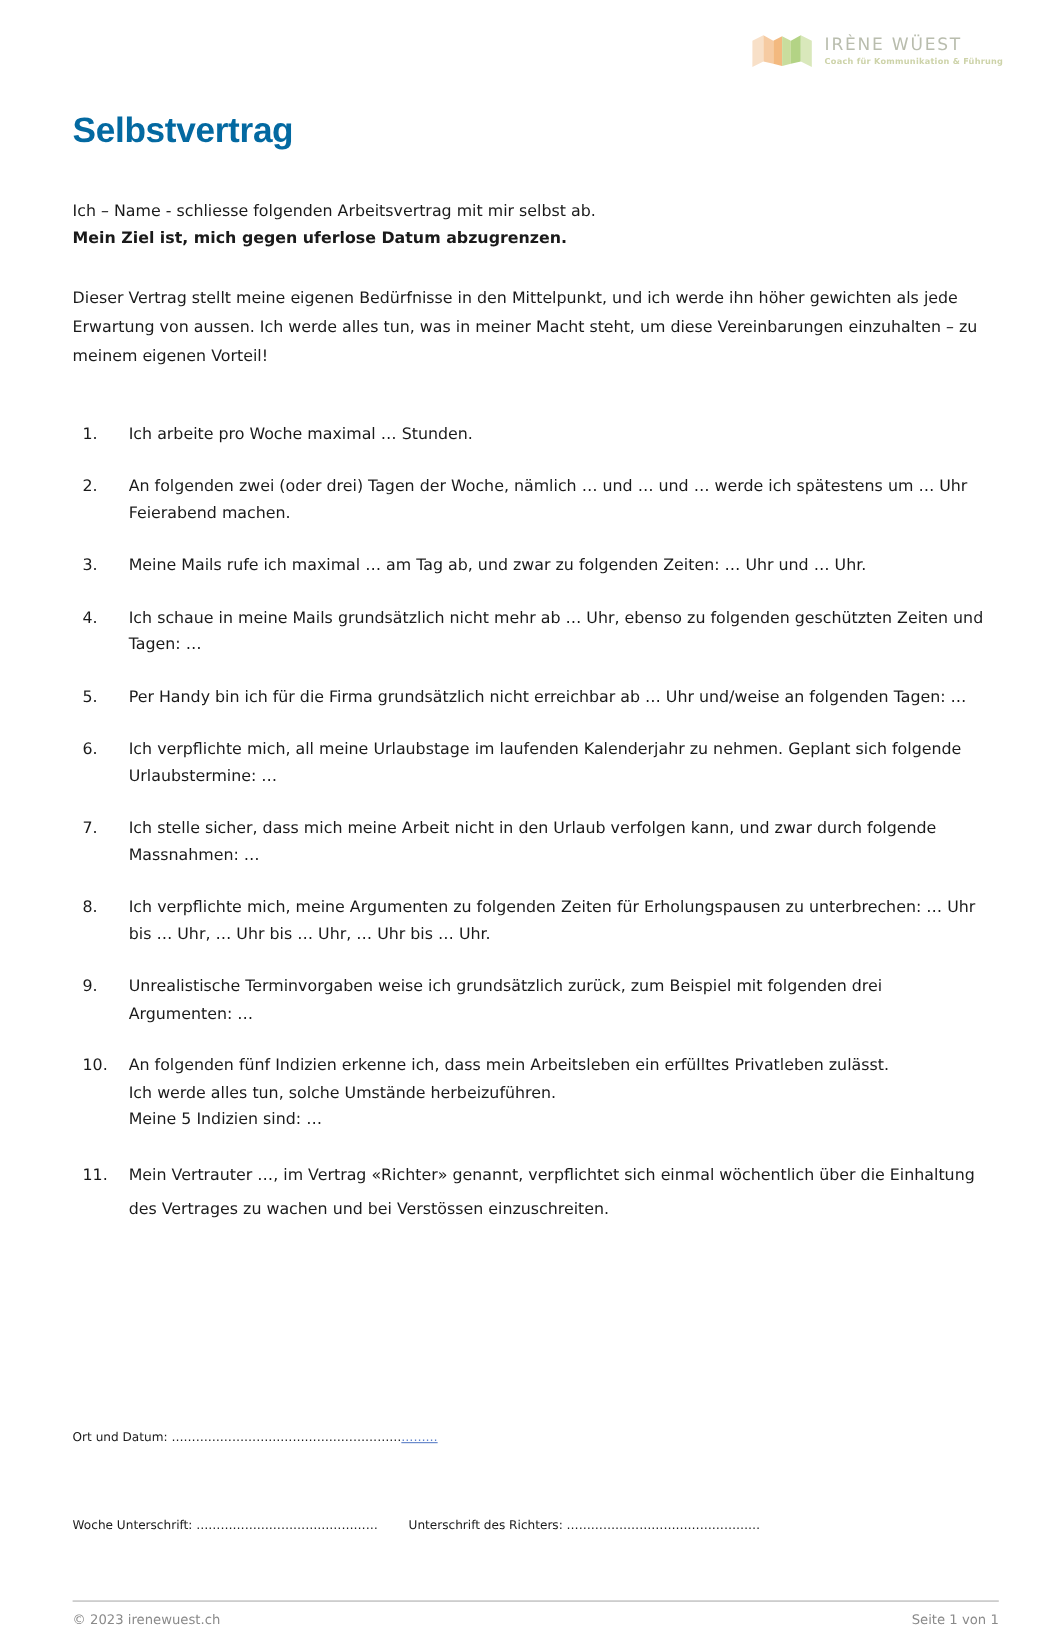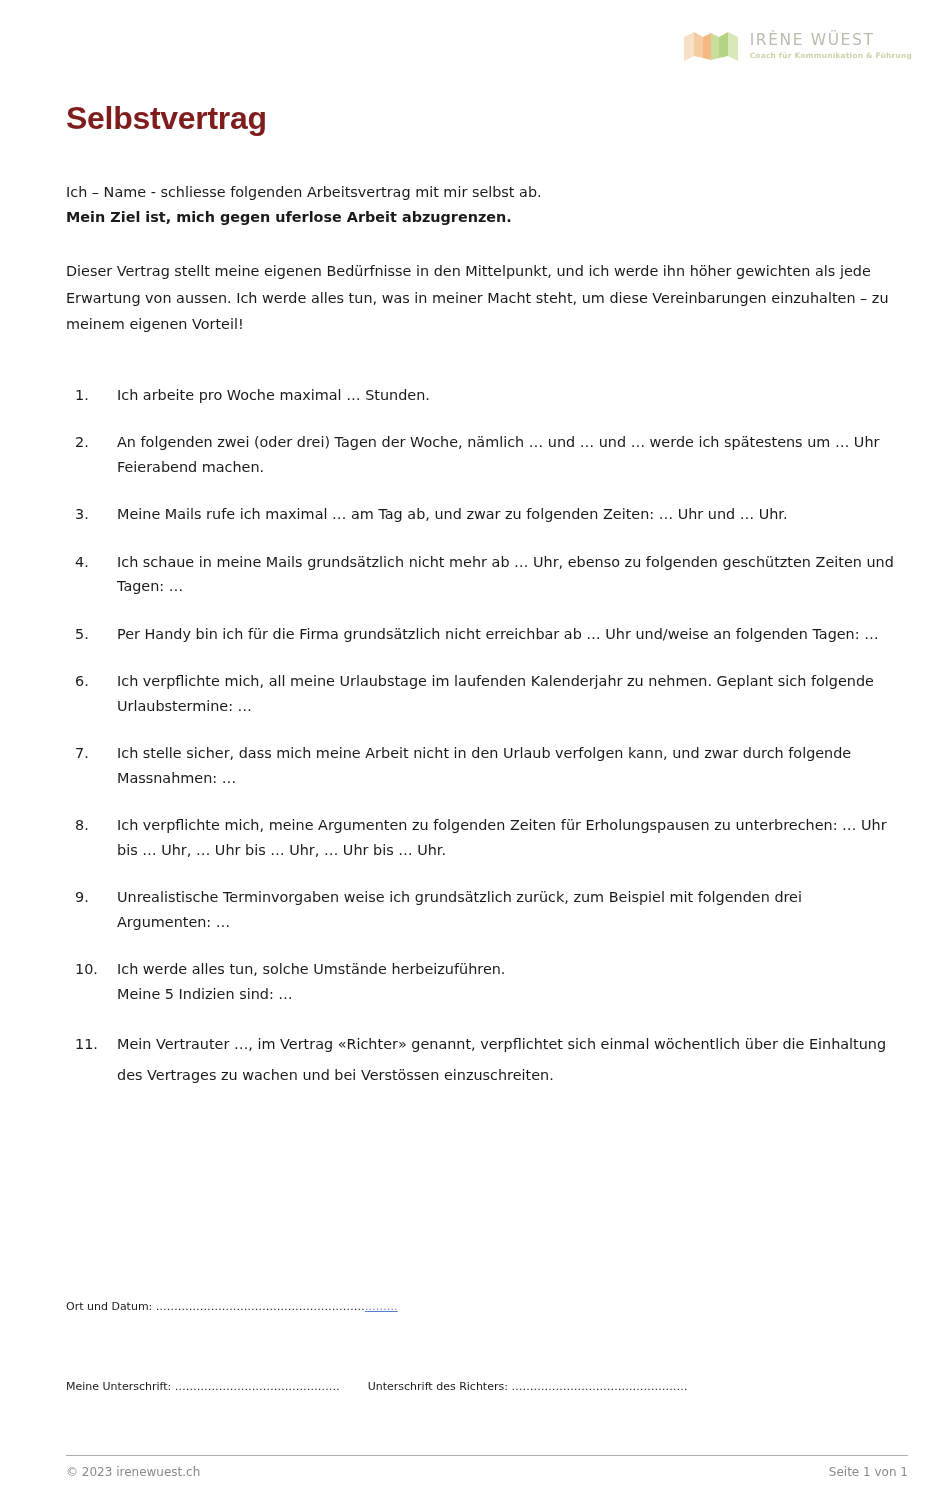--- a/index.html
+++ b/index.html
@@ -60,21 +60,21 @@
 
   
   .doc-title {
     position: absolute;
     left: 66px;
     top: 100px;
     font-family: "Liberation Sans", sans-serif;
     font-weight: bold;
     font-size: 32px;
     letter-spacing: -0.3px;
-    color: #7f1d1d;
+    color: #0369a1;
     margin: 0;
   }
 
   
   .body-area {
     position: absolute;
     left: 66px;
     top: 180px;
     width: 830px;
   }
@@ -191,21 +191,21 @@
       <span class="logo-tag">Coach für Kommunikation &amp; Führung</span>
     </span>
   </div>
 
   <h1 class="doc-title">Selbstvertrag</h1>
 
   <div class="body-area">
 
     <div class="intro">
       <p>Ich – Name - schliesse folgenden Arbeitsvertrag mit mir selbst ab.</p>
-      <p class="bold">Mein Ziel ist, mich gegen uferlose Arbeit abzugrenzen.</p>
+      <p class="bold">Mein Ziel ist, mich gegen uferlose Datum abzugrenzen.</p>
     </div>
 
     <div class="spacer-intro"></div>
 
     <p class="para">Dieser Vertrag stellt meine eigenen Bedürfnisse in den Mittelpunkt, und ich werde ihn höher gewichten als jede Erwartung von aussen. Ich werde alles tun, was in meiner Macht steht, um diese Vereinbarungen einzuhalten – zu meinem eigenen Vorteil!</p>
 
     <ol class="clauses">
       <li class="clause">
         <span class="num">1.</span>
         <span class="body">Ich arbeite pro Woche maximal … Stunden.</span>
@@ -238,38 +238,39 @@
         <span class="num">8.</span>
         <span class="body">Ich verpflichte mich, meine Argumenten zu folgenden Zeiten für Erholungspausen zu unterbrechen: … Uhr bis … Uhr, … Uhr bis … Uhr, … Uhr bis … Uhr.</span>
       </li>
       <li class="clause">
         <span class="num">9.</span>
         <span class="body">Unrealistische Terminvorgaben weise ich grundsätzlich zurück, zum Beispiel mit folgenden drei Argumenten: …</span>
       </li>
       <li class="clause">
         <span class="num">10.</span>
         <span class="body">
+          <span class="line">An folgenden fünf Indizien erkenne ich, dass mein Arbeitsleben ein erfülltes Privatleben zulässt.</span>
           <span class="line">Ich werde alles tun, solche Umstände herbeizuführen.</span>
           <span class="line">Meine 5 Indizien sind: …</span>
         </span>
       </li>
       <li class="clause wide-lines">
         <span class="num">11.</span>
         <span class="body">Mein Vertrauter …, im Vertrag «Richter» genannt, verpflichtet sich einmal wöchentlich über die Einhaltung des Vertrages zu wachen und bei Verstössen einzuschreiten.</span>
       </li>
     </ol>
   </div>
 
   <div class="sign-area">
     <div class="sig-row">
       <span>Ort und Datum:</span>
       <span class="dots">…………………………………………………</span><span class="dots link">………</span>
     </div>
     <div class="sig-row second">
-      <span>Meine Unterschrift:</span>
+      <span>Woche Unterschrift:</span>
       <span class="dots">………………………………………</span><span class="sig-gap"></span><span>Unterschrift des Richters:</span>
       <span class="dots">…………………………………………</span>
     </div>
   </div>
 
   <div class="footer">
     <span class="left">© 2023  irenewuest.ch</span>
     <span class="right">Seite 1 von 1</span>
   </div>
 

